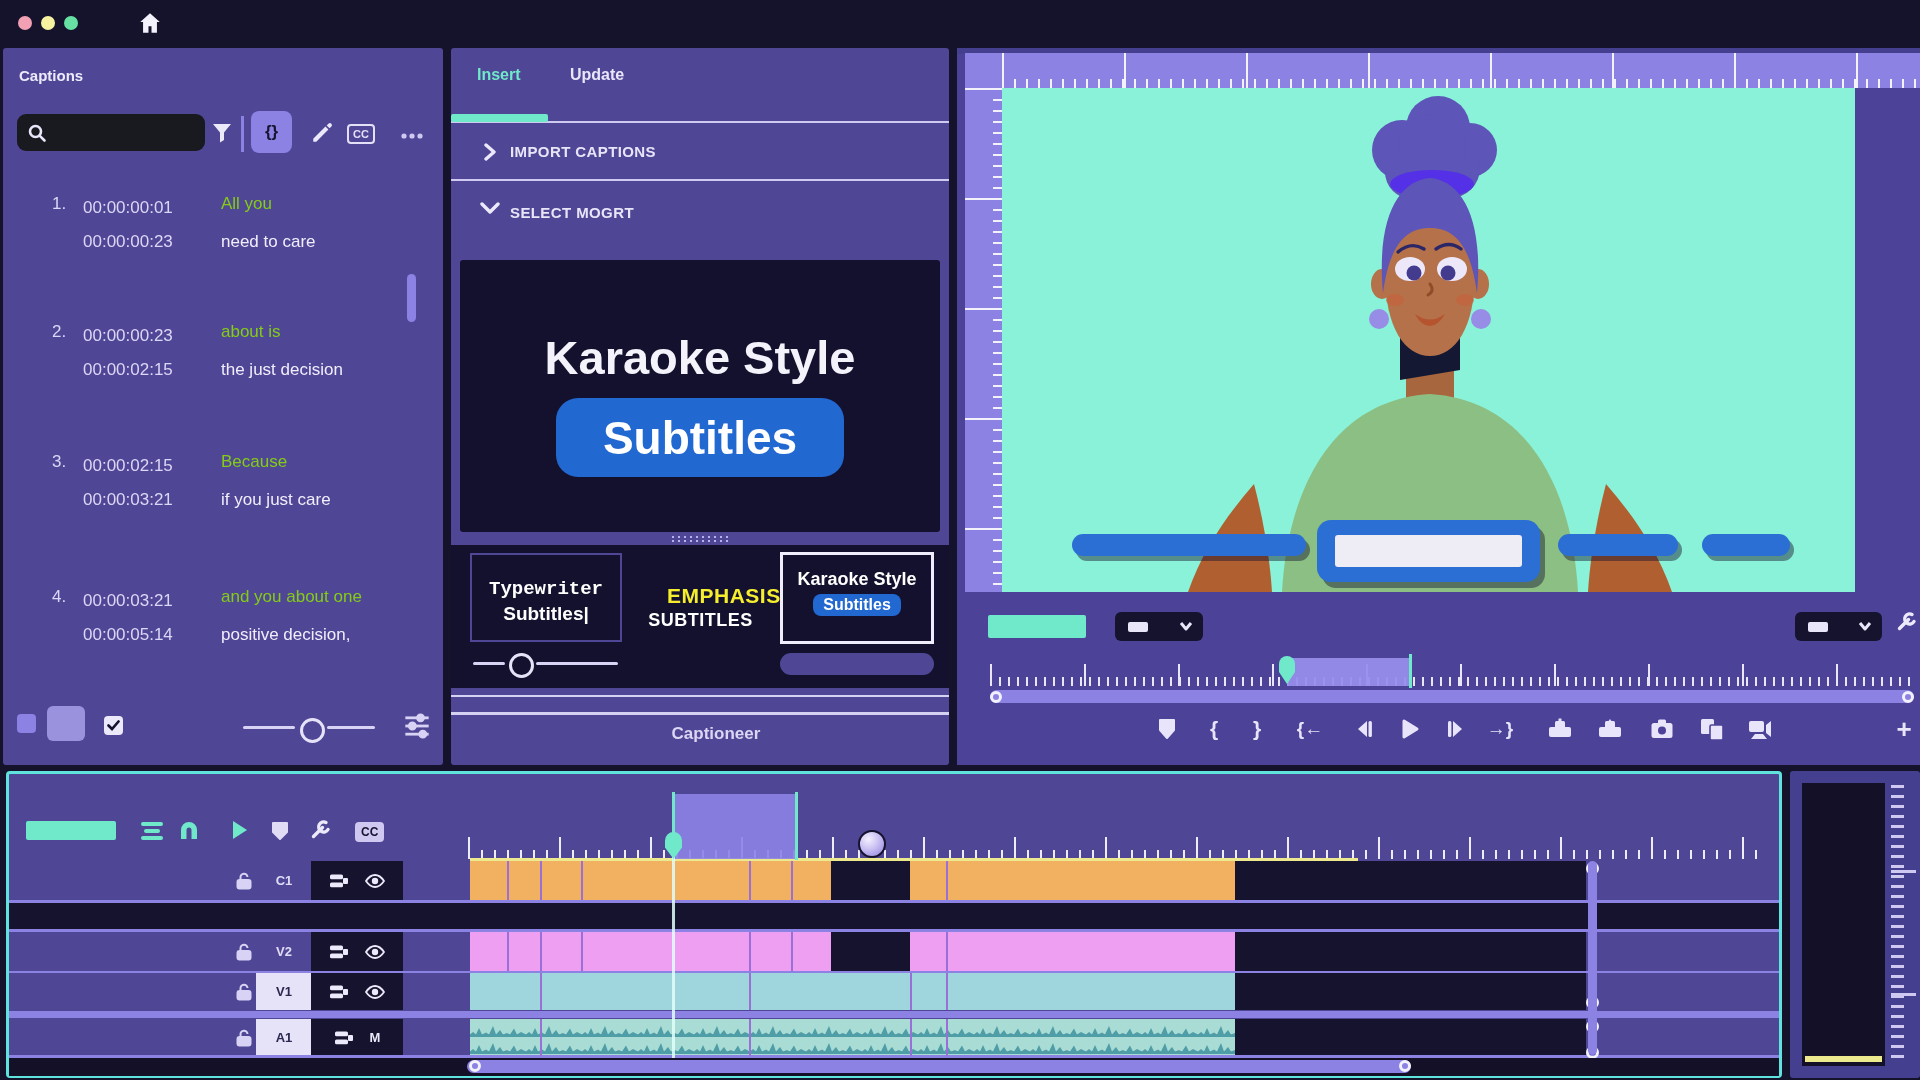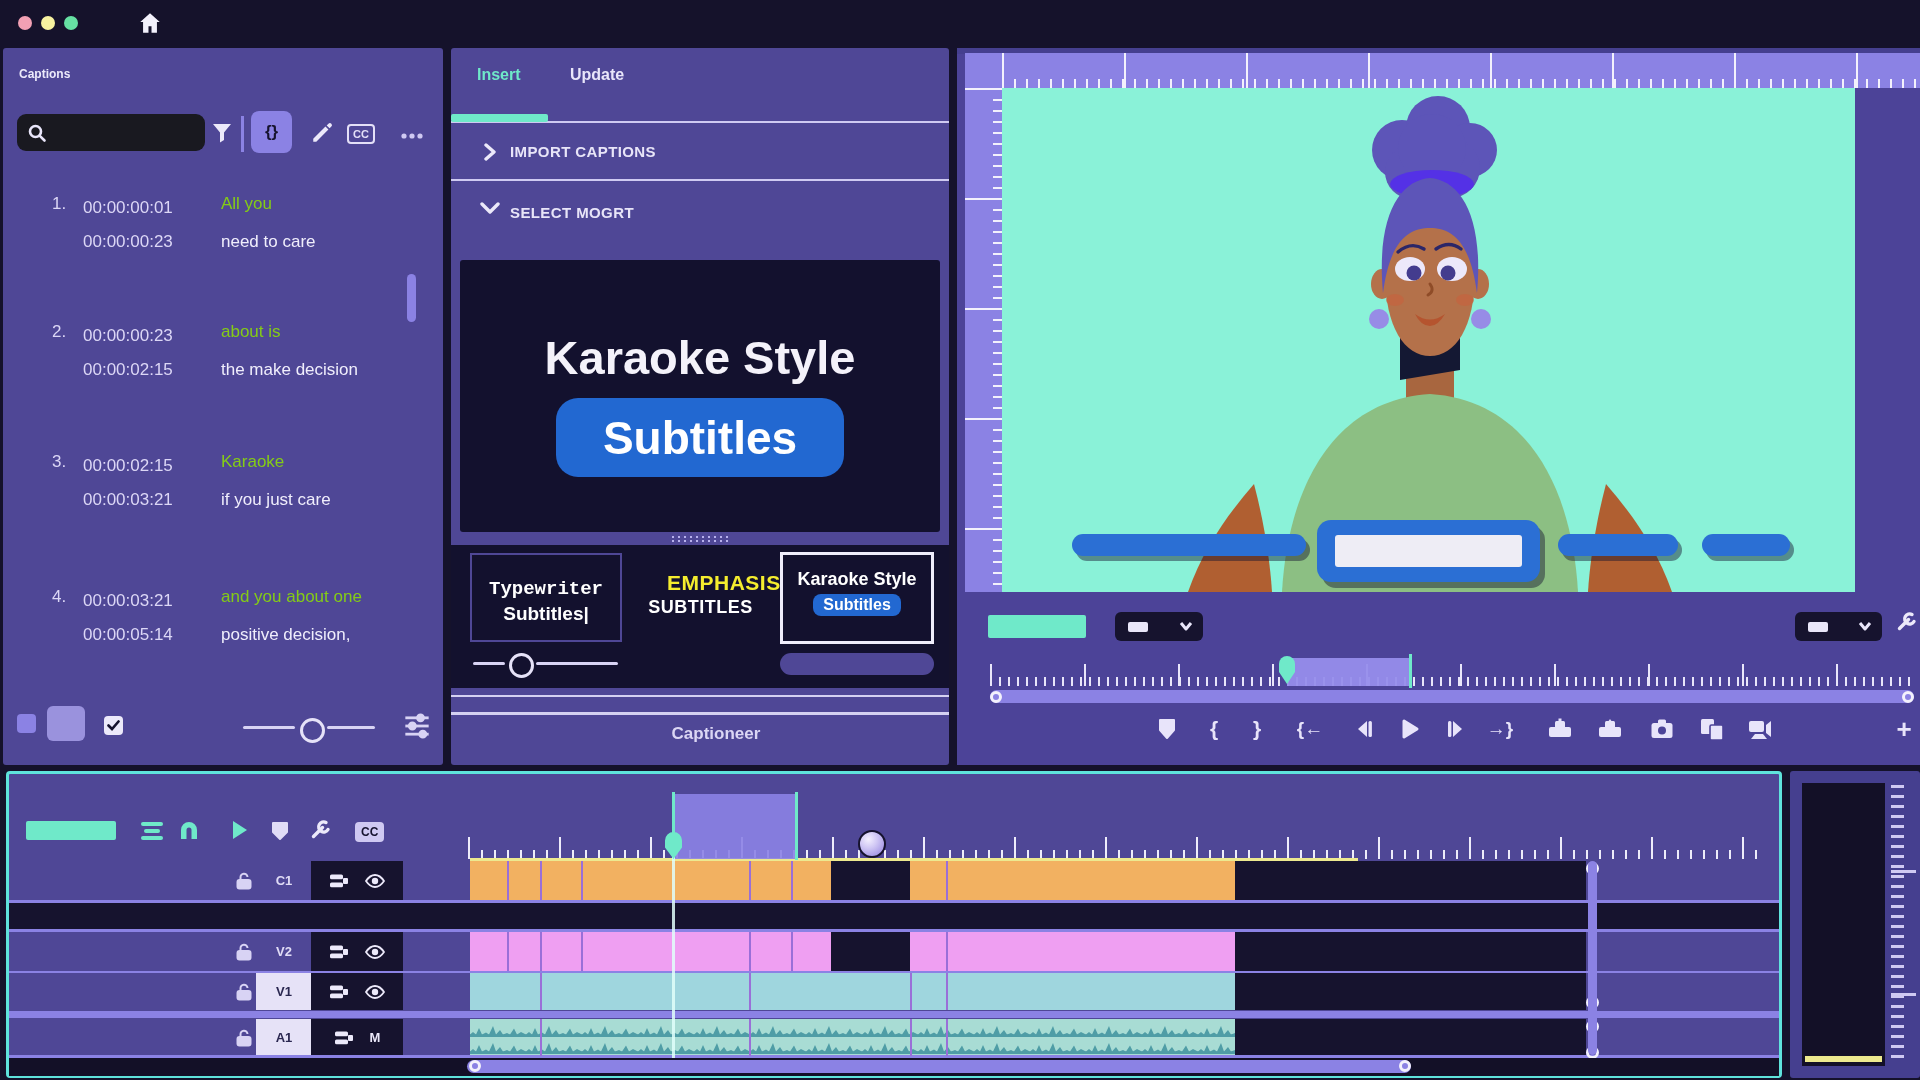--- a/index.html
+++ b/index.html
@@ -3,21 +3,21 @@
 <meta charset="utf-8">
 <style>
   html,body{margin:0;padding:0;background:#15122b;font-family:"Liberation Sans",sans-serif;}
   .stage{position:relative;width:1920px;height:1080px;background:#15122b;overflow:hidden;}
   .abs{position:absolute;}
   
   .dot{position:absolute;top:16px;width:14px;height:14px;border-radius:50%;}
   
   .panel{position:absolute;background:#4f4796;border-radius:3px;}
   
-  .cap-title{position:absolute;left:16px;top:19px;color:#eceafb;font-size:12px;font-weight:bold;}
+  .cap-title{position:absolute;left:16px;top:19px;color:#eceafb;font-size:15px;font-weight:bold;}
   .searchbox{position:absolute;left:14px;top:66px;width:188px;height:37px;background:#191920;border:none;border-radius:9px;color:#ddd;
     padding:0 10px 0 36px;font-size:14px;outline:none;box-sizing:border-box;}
   .tool-btn{position:absolute;display:flex;align-items:center;justify-content:center;}
   .braces-btn{left:248px;top:63px;width:41px;height:42px;background:#8b82e4;border-radius:8px;color:#16132e;font-weight:bold;font-size:17px;}
   .ccbadge-outline{border:2px solid #e4e0f8;color:#e4e0f8;border-radius:4px;font-size:11px;font-weight:bold;padding:2px 4px;}
   .cap-row{position:absolute;left:0;width:100%;color:#dcd7f6;font-size:17px;}
   .cap-num{position:absolute;left:49px;top:0;}
   .cap-tcin{position:absolute;left:80px;top:4px;}
   .cap-tcout{position:absolute;left:80px;top:38px;}
   .cap-l1{position:absolute;left:218px;top:0;color:#84cc16;}
@@ -179,27 +179,27 @@
       <span class="cap-tcin">00:00:00:01</span>
       <span class="cap-tcout">00:00:00:23</span>
       <span class="cap-l1">All you</span>
       <span class="cap-l2">need to care</span>
     </div>
     <div class="cap-row" style="top:274px;height:62px;">
       <span class="cap-num">2.</span>
       <span class="cap-tcin">00:00:00:23</span>
       <span class="cap-tcout">00:00:02:15</span>
       <span class="cap-l1">about is</span>
-      <span class="cap-l2">the make decision</span>
+      <span class="cap-l2">the just decision</span>
     </div>
     <div class="cap-row" style="top:404px;height:62px;">
       <span class="cap-num">3.</span>
       <span class="cap-tcin">00:00:02:15</span>
       <span class="cap-tcout">00:00:03:21</span>
-      <span class="cap-l1">Karaoke</span>
+      <span class="cap-l1">Because</span>
       <span class="cap-l2">if you just care</span>
     </div>
     <div class="cap-row" style="top:539px;height:62px;">
       <span class="cap-num">4.</span>
       <span class="cap-tcin">00:00:03:21</span>
       <span class="cap-tcout">00:00:05:14</span>
       <span class="cap-l1">and you about one</span>
       <span class="cap-l2">positive decision,</span>
     </div>
 
@@ -257,21 +257,21 @@
       </div>
     </div>
     <div class="grip"></div>
 
     <div class="strip">
       <div class="thumb thumb1">
         <div style="margin-top:23px;font-size:19px;font-weight:bold;font-family:Liberation Mono, monospace;">Typewriter</div>
         <div style="font-size:19px;font-weight:bold;margin-top:3px;">Subtitles|</div>
       </div>
       <div class="thumb thumb2">
-        <div style="margin-top:18px;font-size:21px;font-weight:bold;color:#f5ed2e;letter-spacing:.5px;padding-left:44px;">EMPHASIS</div>
+        <div style="margin-top:31px;font-size:21px;font-weight:bold;color:#f5ed2e;letter-spacing:.5px;padding-left:44px;">EMPHASIS</div>
         <div style="font-size:18px;font-weight:bold;letter-spacing:.5px;margin-top:2px;">SUBTITLES</div>
       </div>
       <div class="thumb thumb3">
         <div style="margin-top:14px;font-size:18px;font-weight:bold;">Karaoke Style</div>
         <div style="display:inline-block;margin-top:4px;background:#2268d1;border-radius:8px;padding:2px 10px;font-size:16px;font-weight:bold;">Subtitles</div>
       </div>
       <div class="slider-line" style="left:22px;top:117px;width:32px;"></div>
       <div class="slider-knob" style="left:58px;top:108px;"></div>
       <div class="slider-line" style="left:85px;top:117px;width:82px;"></div>
       <div class="strip-pill"></div>

